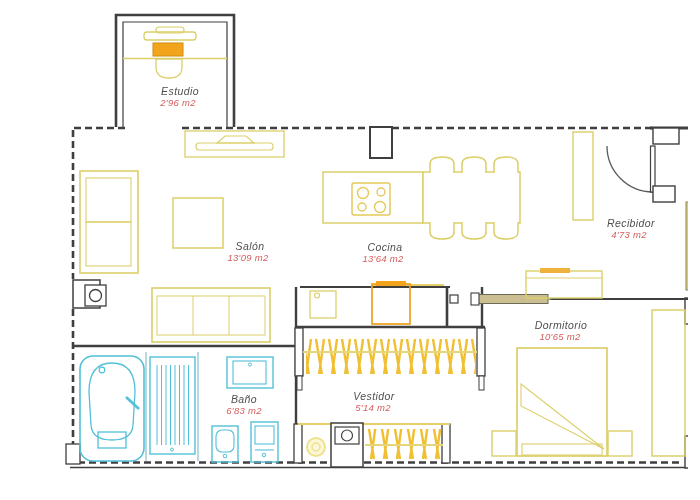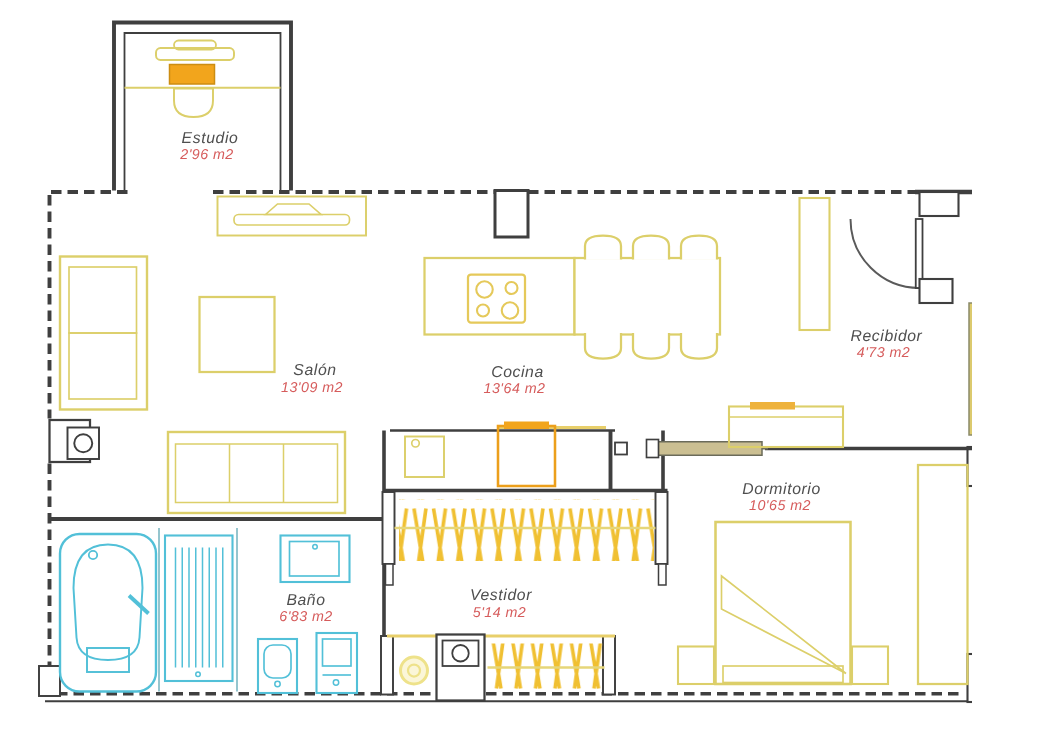--- a/index.html
+++ b/index.html
@@ -1,18 +1,18 @@
 <!DOCTYPE html>
 <html><head>
 <meta charset="utf-8">
 <style>
   html,body{margin:0;padding:0;background:#ffffff;}
   .frame{
     width:648px;height:500px;position:relative;background:#ffffff;
-    font-family:"Liberation Sans",sans-serif;overflow:hidden;
+    font-family:"Liberation Sans",sans-serif;overflow:hidden;padding-left:40px;
   }
   svg{display:block;}
   .room-name{font-family:"Liberation Sans",sans-serif;font-style:italic;font-size:10.5px;fill:#4f4f4f;letter-spacing:.4px;}
   .room-area{font-family:"Liberation Sans",sans-serif;font-style:italic;font-size:9.5px;fill:#d65c5c;letter-spacing:.3px;}
   .wall{stroke:#3f3f3f;fill:none;}
   .wallfill{stroke:#3f3f3f;fill:#ffffff;}
   .furn{stroke:#dccf6a;fill:none;}
   .furnw{stroke:#dccf6a;fill:#ffffff;}
   .bath{stroke:#52c0d8;fill:none;}
   .accent{fill:#f2a51c;stroke:#cc8d12;}

